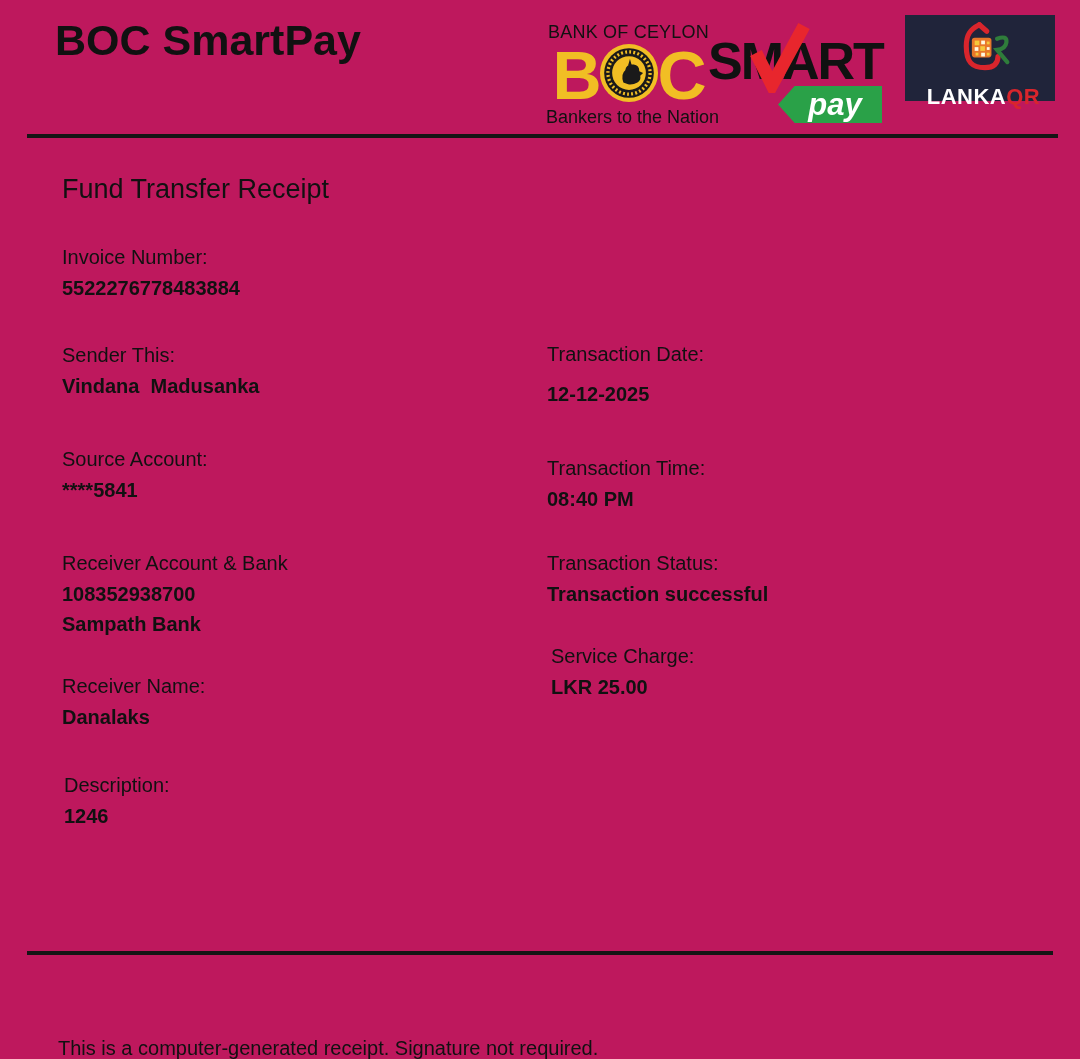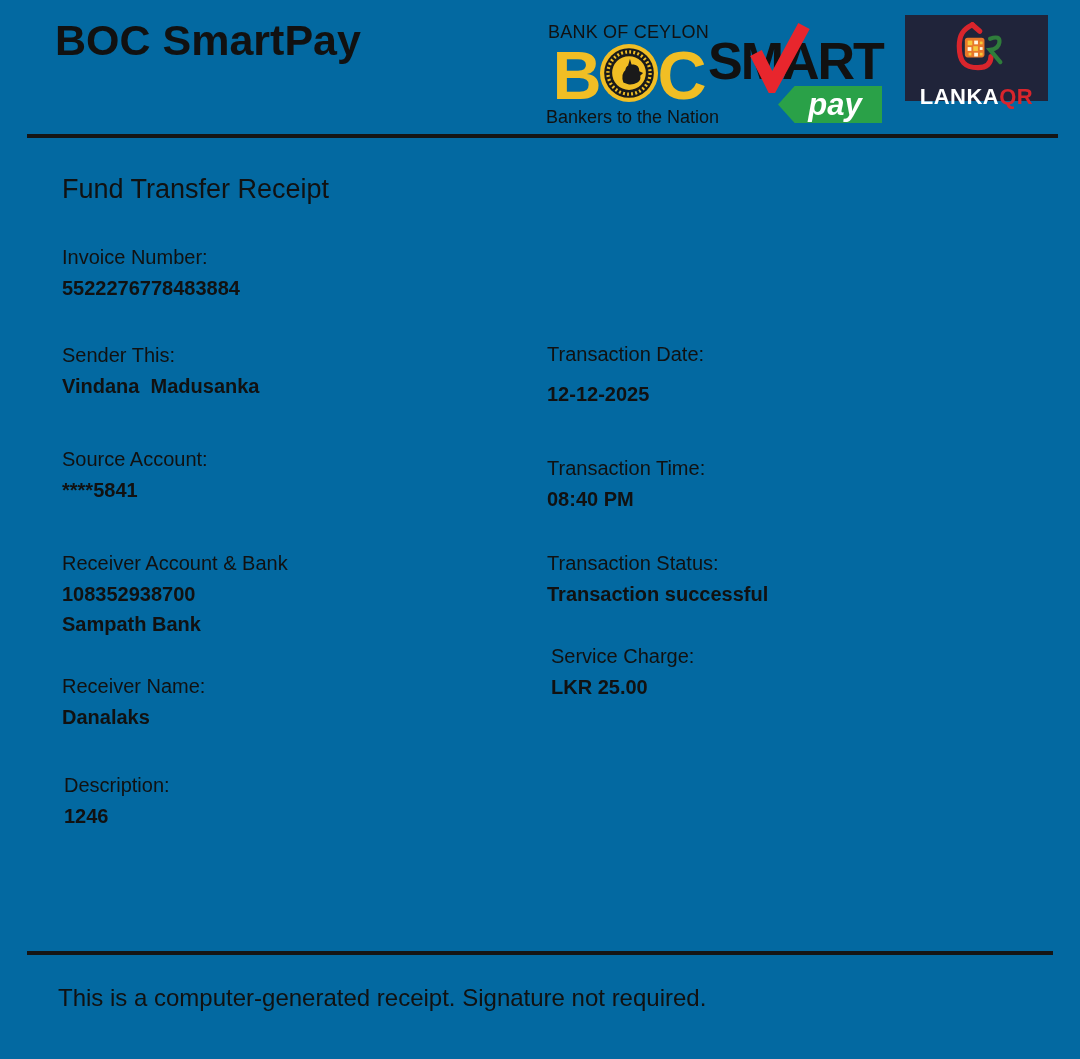--- a/index.html
+++ b/index.html
@@ -1,17 +1,17 @@
 <!DOCTYPE html>
 <html><head>
 <meta charset="utf-8">
 <style>
   html,body { margin:0; padding:0; background:#fff; }
   .page {
-    position:relative; width:1080px; height:1059px; background:#0369a1;
+    position:relative; width:1080px; height:1059px; background:#be185d;
     font-family:"Liberation Sans", sans-serif; color:#111; overflow:hidden;
   }
 
   
   .app-title {
     position:absolute; left:55px; top:16px;
     font-size:43px; font-weight:bold; letter-spacing:0;
   }
 
   .boc-logo { position:absolute; left:546px; top:22px; width:165px; text-align:center; }
@@ -33,41 +33,41 @@
     clip-path:polygon(0 50%, 16% 0, 100% 0, 100% 100%, 16% 100%);
     display:flex; align-items:center; justify-content:center;
   }
   .pay-badge span {
     color:#fff; font-size:31px; font-weight:bold; font-style:italic;
     padding-left:10px; line-height:31px;
   }
 
   .lankaqr-logo {
     position:absolute; left:905px; top:15px; width:143px; height:86px;
-    background:#20243A; display:flex; flex-direction:column; align-items:center;
+    background:#20243A; display:flex; flex-direction:column; align-items:center;padding-left:7px;
   }
   .lankaqr-icon { margin-top:5px; }
   .lankaqr-text { margin-top:2px; font-size:22px; font-weight:bold; letter-spacing:0.5px; }
   .lankaqr-text .lanka { color:#ffffff; }
   .lankaqr-text .qr { color:#D9252C; }
 
   .rule { position:absolute; background:#151515; height:4px; }
   .rule-top { left:27px; top:134px; width:1031px; }
   .rule-bottom { left:27px; top:951px; width:1026px; }
 
   
   .receipt-title { position:absolute; left:62px; top:174px; font-size:27px; }
 
   .field { position:absolute; }
   .field .label { font-size:20px; line-height:23px; white-space:pre-wrap; }
   .field .value { font-size:20px; line-height:23px; font-weight:bold; margin-top:8px; white-space:pre-wrap; }
   .field .value + .value { margin-top:7px; }
   .field.gap-lg .value { margin-top:17px; }
 
-  .footer-note { position:absolute; left:58px; top:984px; font-size:24px; }
+  .footer-note { position:absolute; left:58px; top:1037px; font-size:20px; }
 </style>
 </head>
 <body>
 
 <div class="page">
 
   <div class="app-title">BOC SmartPay</div>
 
   <div class="boc-logo">
     <div class="boc-line1">BANK OF CEYLON</div>

